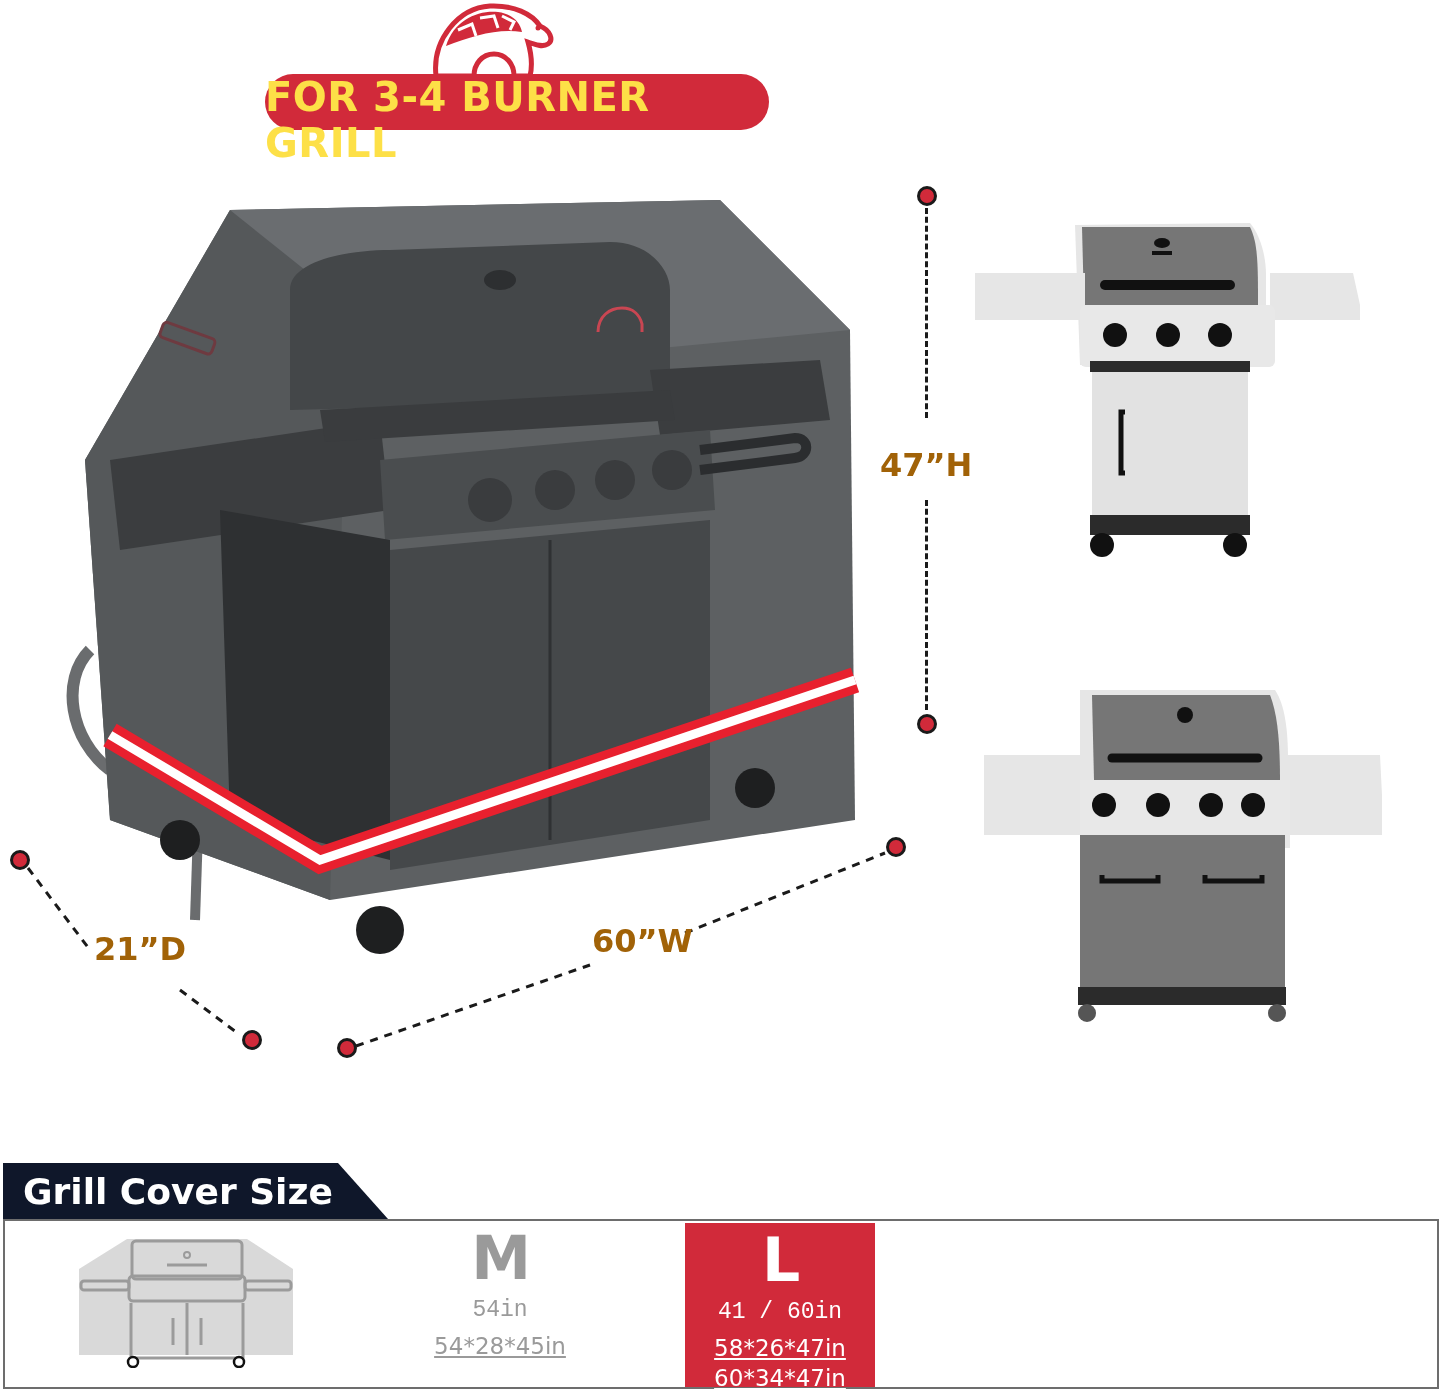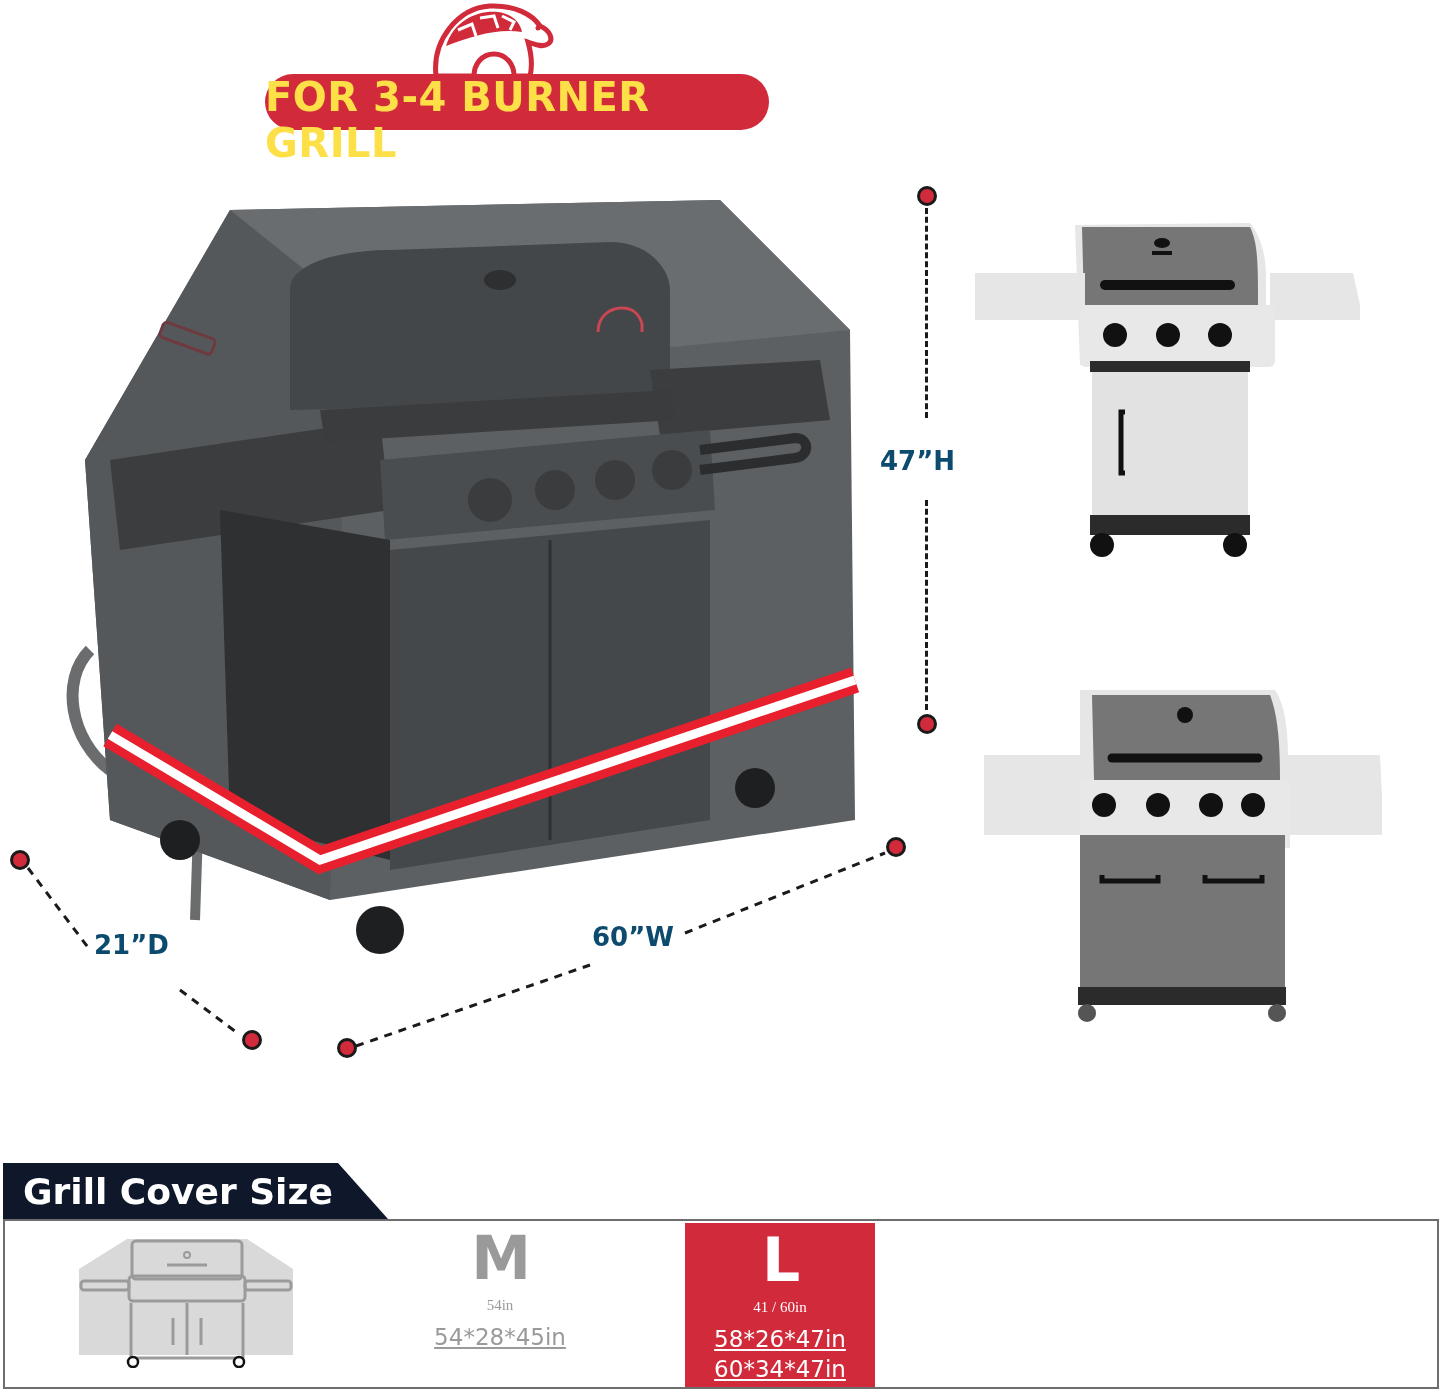--- a/index.html
+++ b/index.html
@@ -8,35 +8,35 @@
   .abs { position:absolute; }
 
   
   .badge { left:234px; top:74px; width:504px; height:56px; background:#d12a3a;
            border-radius:28px; display:flex; align-items:flex-start; justify-content:center;
            color:#fde047; font-weight:bold; font-size:40px; letter-spacing:0.5px;
            font-family:"DejaVu Sans", sans-serif;margin-left:31px; }
   .turtle { left:428px; top:0px; width:126px; height:78px; }
 
   
-  .dim-label { font-family:"DejaVu Sans", sans-serif; font-weight:bold; font-size:26px; color:#0c4a6e; }
+  .dim-label { font-family:"DejaVu Sans", sans-serif; font-weight:bold; font-size:32px; color:#a16207; }
   .dot { width:14px; height:14px; border-radius:50%; background:#d12a3a; border:3px solid #1a1a1a; }
 
   
   .size-header { left:3px; top:1163px; width:385px; height:56px; background:#0f172a;
                  clip-path:polygon(0 0, 335px 0, 385px 56px, 0 56px);
                  color:#fff; font-weight:bold; font-size:36px; display:flex; align-items:center;
                  padding-left:20px; box-sizing:border-box; font-family:"DejaVu Sans", sans-serif; }
   .size-table { left:3px; top:1219px; width:1436px; height:170px; border:2px solid #6d6d6d;
                 border-left:2px solid #6d6d6d; box-sizing:border-box; background:#fff; }
   .size-col { position:absolute; top:0; height:100%; display:flex; flex-direction:column;
               align-items:center; text-align:center; color:#9a9a9a; }
   .size-col .letter { font-family:"DejaVu Sans", sans-serif; font-weight:bold; font-size:60px;
                       line-height:62px; margin-top:6px; letter-spacing:-2px; }
-  .size-col .main { font-size:15px; margin-top:8px; font-family:Liberation Serif, serif; }
+  .size-col .main { font-size:23px; margin-top:8px; font-family:Liberation Mono, monospace; }
   .size-col .spec { font-size:23px; line-height:30px; font-family:"DejaVu Sans", sans-serif;text-decoration:underline; }
   .size-col .first-spec { margin-top:8px; }
   .size-col.active { background:#d12a3a; color:#fff; }
 </style>
 </head>
 <body>
 
 <svg class="abs turtle" viewBox="0 0 126 78">
   <path d="M8 76 C4 40 30 8 62 6 C86 5 104 14 112 26 C122 30 126 40 120 44 C114 48 106 44 100 42 C104 56 104 68 102 76 L86 76 C86 64 78 54 66 54 C54 54 46 64 46 76 Z" fill="#fff" stroke="#d12a3a" stroke-width="5"></path>
   <path d="M18 46 C26 20 50 10 70 12 C84 14 92 22 94 32 C70 28 44 36 18 46 Z" fill="#d12a3a"></path>

